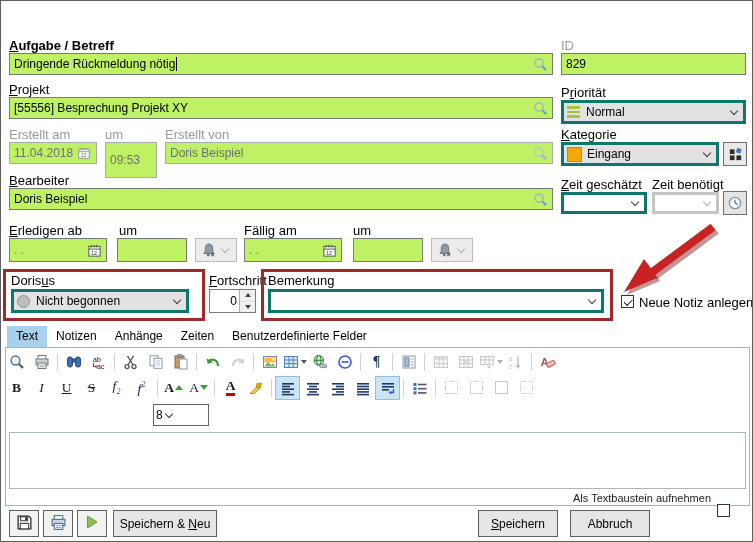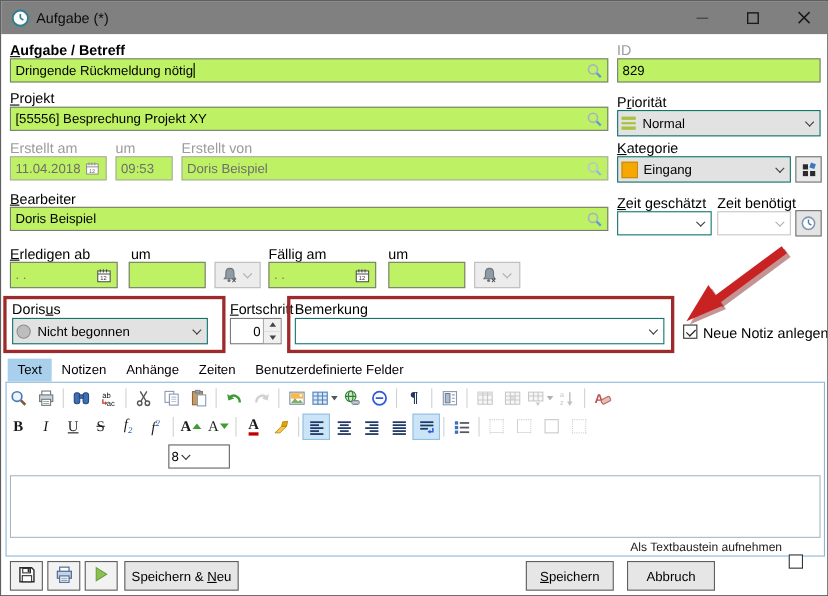--- a/index.html
+++ b/index.html
@@ -15,21 +15,21 @@
   .lbl u{text-decoration:underline;}
   .bold{font-weight:bold;}
   .dim{color:#9b9b9b;}
   
   .tb{background:#bef264;border:1px solid #7a7a7a;display:flex;align-items:center;padding:0 4px;font-size:12px;overflow:hidden;white-space:nowrap;}
   .tb.ro{border-color:#ababab;color:#6e6e6e;}
   .tb .grow{flex:1 1 auto;overflow:hidden;}
   .caret-bar{display:inline-block;width:1px;height:14px;background:#000;margin-left:1px;vertical-align:middle;}
   .fieldicon{width:15px;height:15px;flex:0 0 auto;margin-left:3px;}
   
-  .combo{border:1px solid #0f766e;background:#e2e2e2;display:flex;align-items:center;padding:0 3px;}
+  .combo{border:3px solid #0f766e;background:#e2e2e2;display:flex;align-items:center;padding:0 3px;}
   .combo.white{background:#fff;}
   .combo.dis{border-color:#c5c5c5;background:#fff;}
   .combo .grow{flex:1 1 auto;overflow:hidden;white-space:nowrap;}
   .chev{width:10px;height:10px;flex:0 0 auto;position:relative;margin:0 1px;}
   .chev::before{content:"";position:absolute;left:2px;top:1px;width:5px;height:5px;border-right:1.4px solid #3c3c3c;border-bottom:1.4px solid #3c3c3c;transform:rotate(45deg);}
   .chev.dim2::before{border-color:#b0b0b0;}
   .swatch{width:13px;height:13px;background:#f6a800;border:1px solid #c88a10;margin-right:5px;flex:0 0 auto;}
   .pribars{display:inline-flex;flex-direction:column;gap:2px;margin-right:6px;flex:0 0 auto;}
   .pribars i{display:block;width:13px;height:2.5px;background:#a9c23f;}
   .statdot{width:11px;height:11px;border-radius:50%;background:#bdbdbd;border:1px solid #8f8f8f;margin-right:6px;flex:0 0 auto;}
@@ -80,46 +80,20 @@
   
   .btn{border:1px solid #5f5f5f;background:#e6e6e6;display:flex;align-items:center;justify-content:center;font-size:12px;cursor:default;}
   .btn u{text-decoration:underline;}
   .iconbtn{border:1px solid #5f5f5f;background:#f2f2f2;display:flex;align-items:center;justify-content:center;}
 </style>
 </head>
 <body>
 
 <div class="dialog">
 
-  <div class="abs titlebar">
-    <span class="appicon">
-      <svg viewBox="0 0 16 16" width="17" height="17">
-          <circle cx="8" cy="8" r="6.5" fill="#fdfdfd" stroke="#2e7e8f" stroke-width="1.6"></circle>
-          <line x1="8" y1="8" x2="8" y2="4.4" stroke="#2e7e8f" stroke-width="1.4"></line>
-          <line x1="8" y1="8" x2="10.6" y2="9.6" stroke="#2e7e8f" stroke-width="1.4"></line>
-        </svg>
-    </span>
-    <span class="title">Aufgabe (*)</span>
-    <span class="winbtn" style="left:614px">
-        <svg width="11" height="11">
-          <line x1="0" y1="5.5" x2="11" y2="5.5" stroke="#4d4d4d" stroke-width="1.4"></line>
-        </svg>
-      </span>
-    <span class="winbtn" style="left:660px">
-        <svg width="11" height="11">
-          <rect x="0.7" y="0.7" width="9.6" height="9.6" fill="none" stroke="#1a1a1a" stroke-width="1.3"></rect>
-        </svg>
-      </span>
-    <span class="winbtn" style="left:706px;width:47px">
-        <svg width="12" height="12">
-          <line x1="1" y1="1" x2="11" y2="11" stroke="#1a1a1a" stroke-width="1.4"></line>
-          <line x1="11" y1="1" x2="1" y2="11" stroke="#1a1a1a" stroke-width="1.4"></line>
-        </svg>
-      </span>
-  </div>
 
   <div class="abs lbl bold" style="left:8px;top:37px"><span></span><u>A</u><span>ufgabe / Betreff</span></div>
   <div class="abs tb" style="left:8px;top:52px;width:544px;height:22px">
     <span class="grow"><span>Dringende Rückmeldung nötig</span><span class="caret-bar"></span></span>
     <span class="fieldicon"><svg viewBox="0 0 16 16" width="15" height="15">
           <circle cx="6.5" cy="6.5" r="4.4" fill="none" stroke="#a7b4c0" stroke-width="1.6"></circle>
           <line x1="10" y1="10" x2="14" y2="14" stroke="#5b9bd5" stroke-width="2.2"></line>
         </svg></span>
   </div>
   <div class="abs lbl dim" style="left:560px;top:37px">ID</div>
@@ -152,21 +126,21 @@
     <span class="fieldicon"><svg viewBox="0 0 16 16" width="14" height="14">
           <rect x="2" y="3.5" width="12" height="10.5" fill="#fff" stroke="#8b8b8b"></rect>
           <line x1="2" y1="6.5" x2="14" y2="6.5" stroke="#8b8b8b"></line>
           <line x1="4.5" y1="2" x2="4.5" y2="5" stroke="#8b8b8b"></line>
           <line x1="7.5" y1="2" x2="7.5" y2="5" stroke="#8b8b8b"></line>
           <line x1="10.5" y1="2" x2="10.5" y2="5" stroke="#8b8b8b"></line>
           <text x="4.4" y="12.6" font-size="5.6" fill="#666">12</text>
         </svg></span>
   </div>
   <div class="abs lbl dim" style="left:104px;top:126px">um</div>
-  <div class="abs tb ro" style="left:104px;top:141px;width:52px;height:22px">
+  <div class="abs tb ro" style="left:104px;top:141px;width:52px;height:36px">
       <span class="grow">09:53</span>
     </div>
   <div class="abs lbl dim" style="left:164px;top:126px">Erstellt von</div>
   <div class="abs tb ro" style="left:164px;top:141px;width:388px;height:22px">
     <span class="grow">Doris Beispiel</span>
     <span class="fieldicon"><svg viewBox="0 0 16 16" width="15" height="15">
           <circle cx="6.5" cy="6.5" r="4.4" fill="none" stroke="#b9c4cf" stroke-width="1.6"></circle>
           <line x1="10" y1="10" x2="14" y2="14" stroke="#8fb8dd" stroke-width="2.2"></line>
         </svg></span>
   </div>

